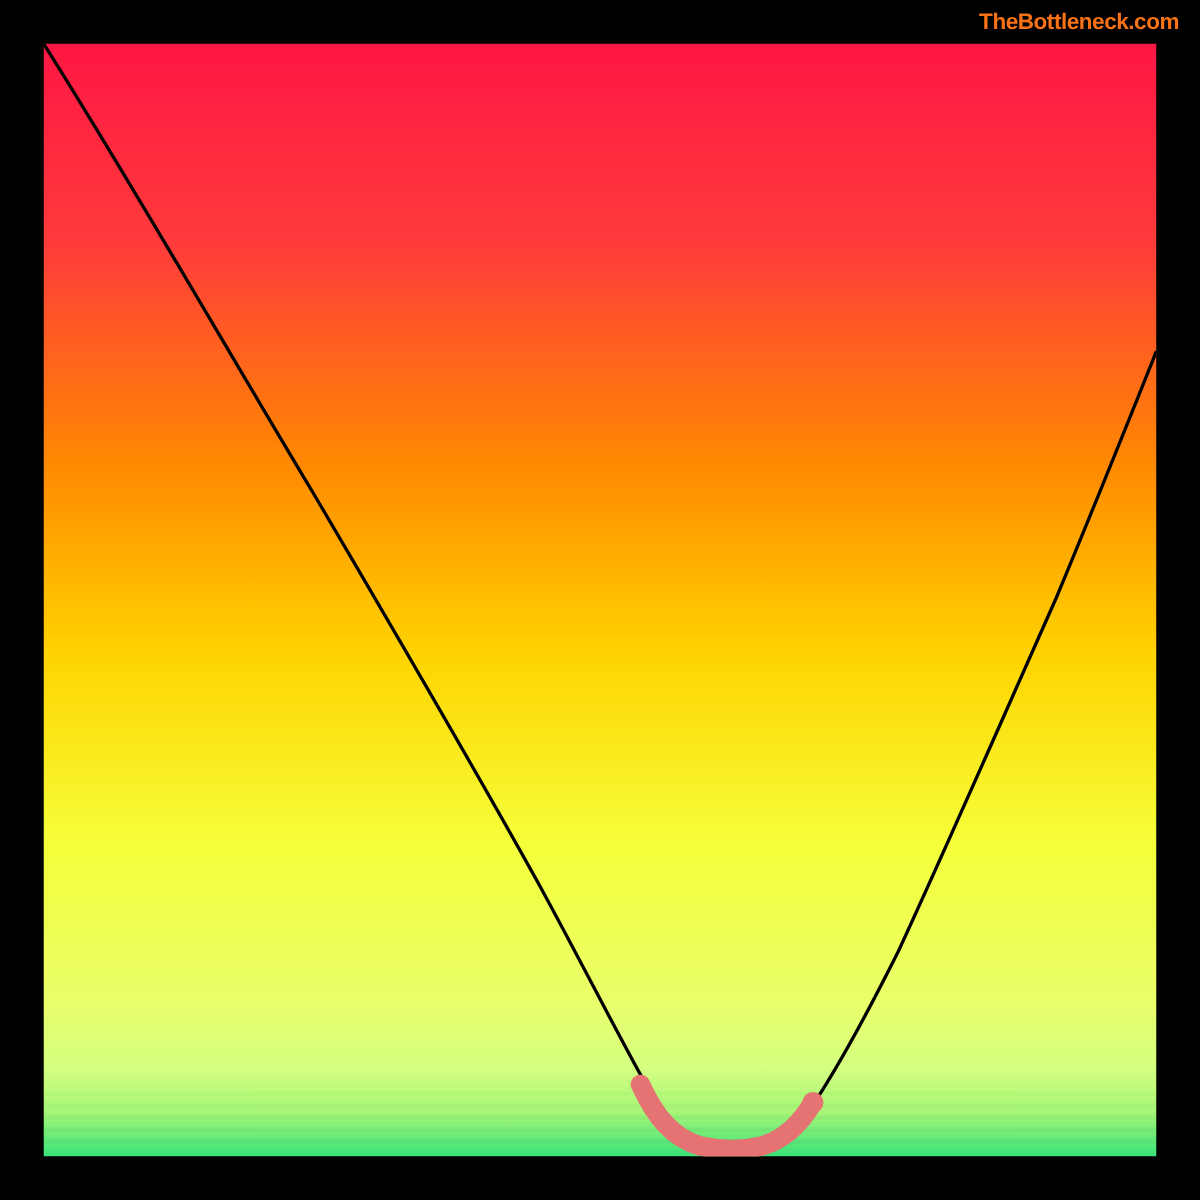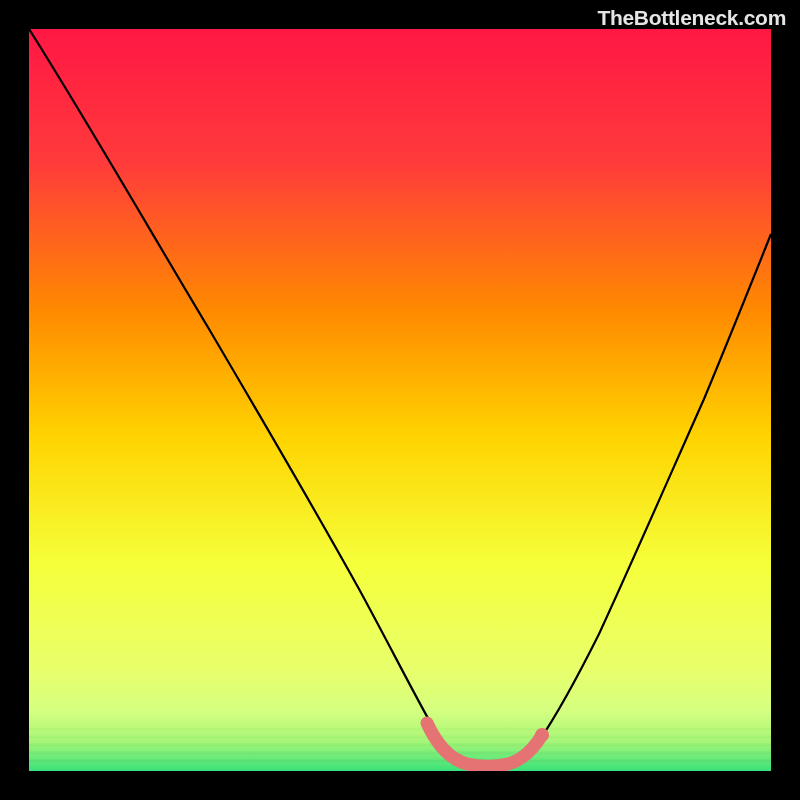--- a/index.html
+++ b/index.html
@@ -9,23 +9,23 @@
     height: 800px;
     background: #000;
     position: relative;
     overflow: hidden;
     font-family: Arial, sans-serif;
   }
   .watermark {
     position: absolute;
     top: 6px;
     right: 14px;
-    font-size: 21px;
+    font-size: 15px;
     font-weight: bold;
-    color: #e5e5e5;
+    color: #f97316;
     z-index: 10;
     letter-spacing: -0.3px;
   }
   .plot-area {
     position: absolute;
     left: 29px;
     top: 29px;
     width: 742px;
     height: 742px;
   }

